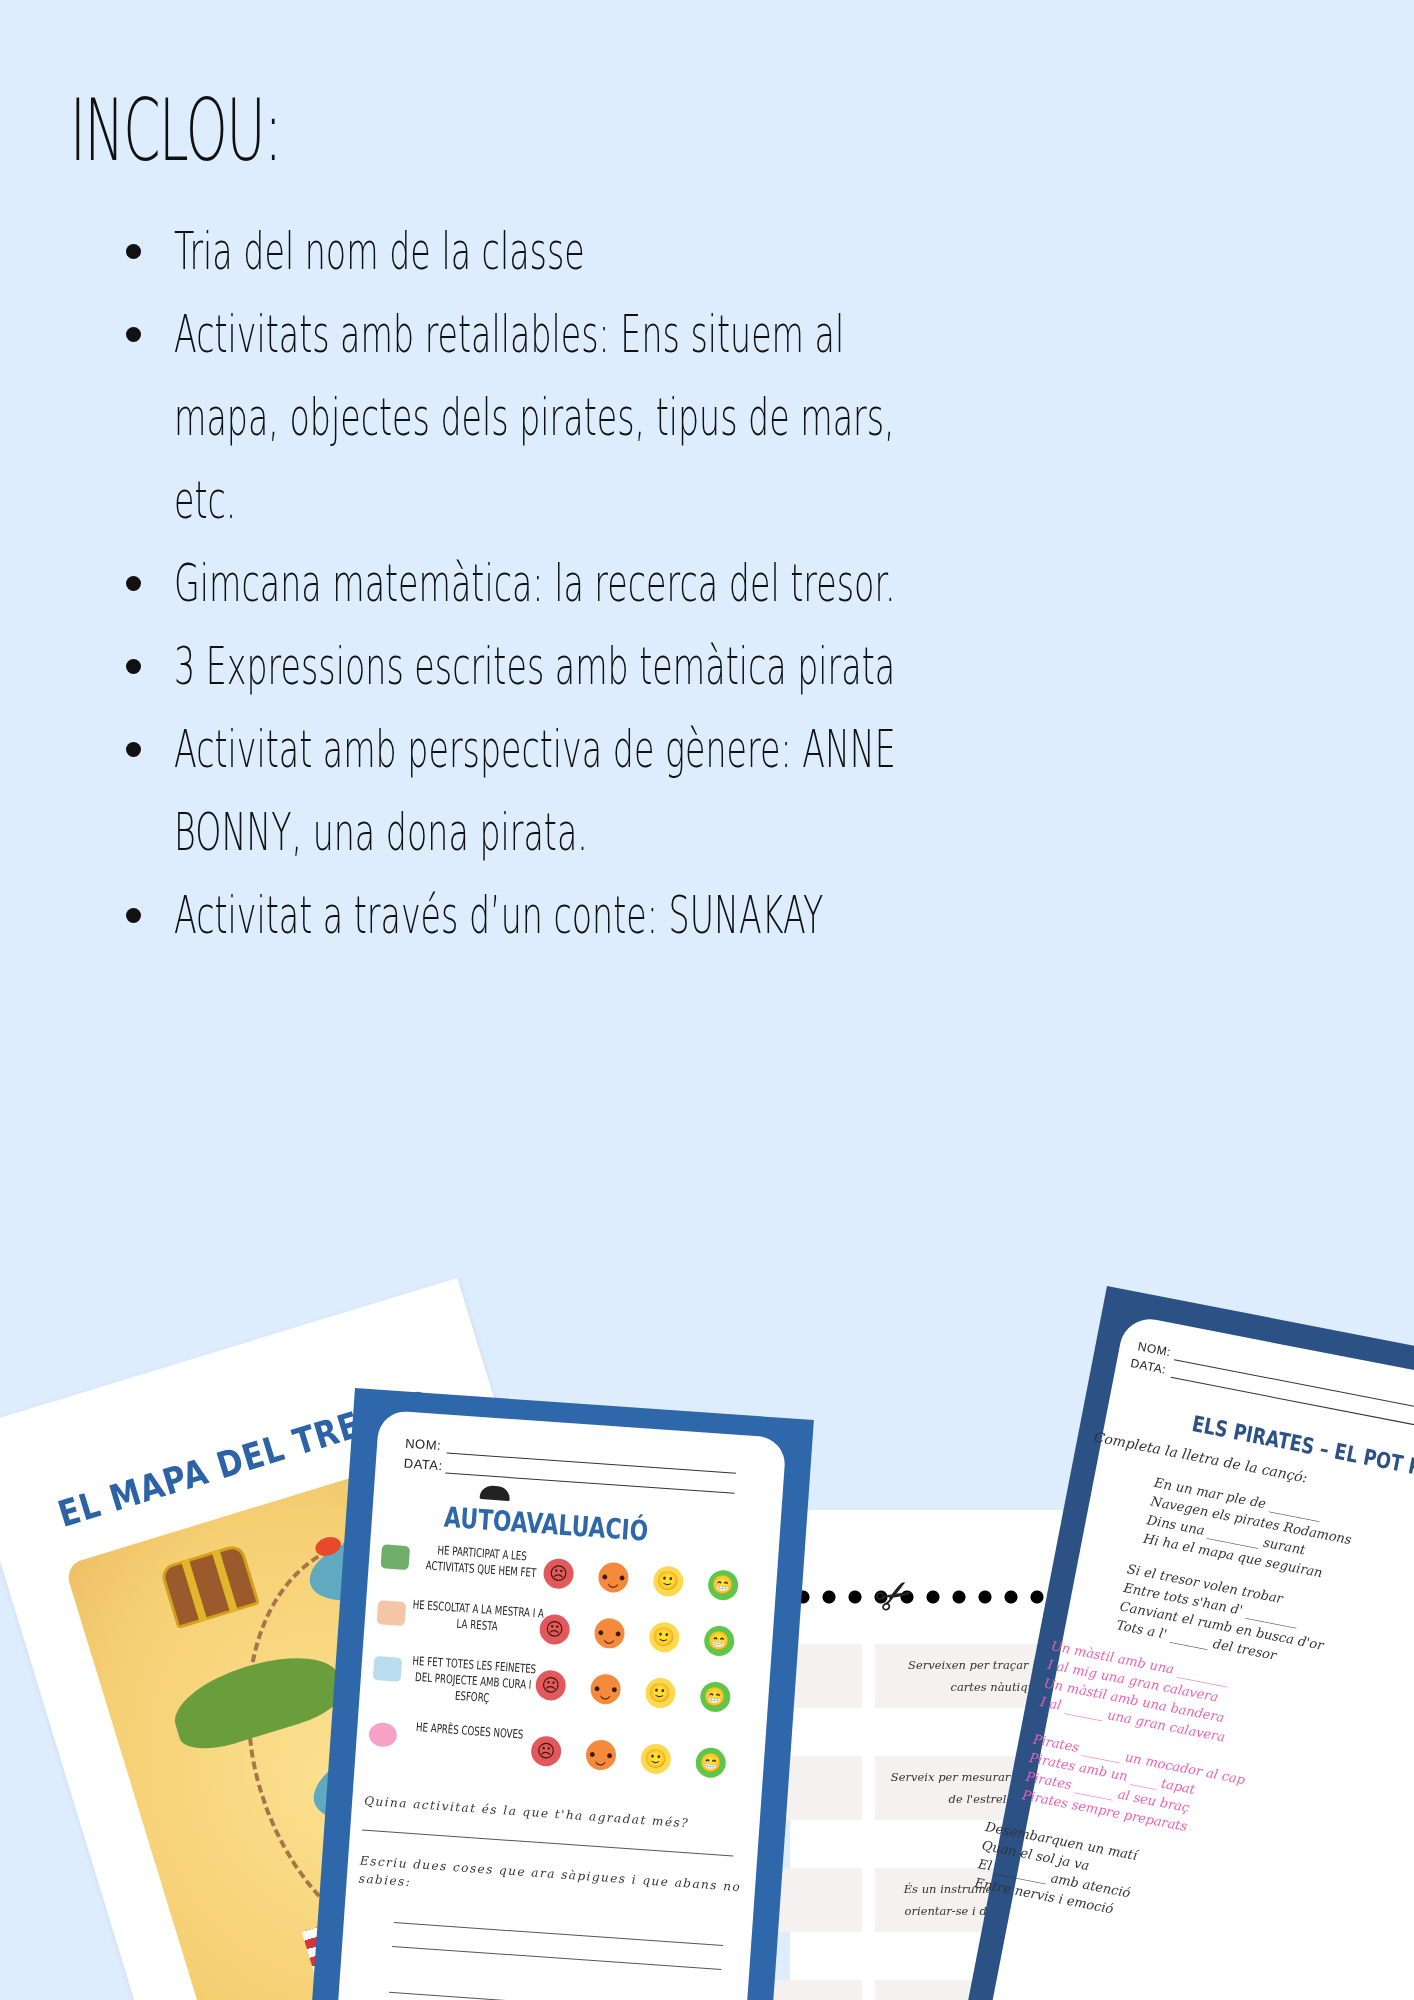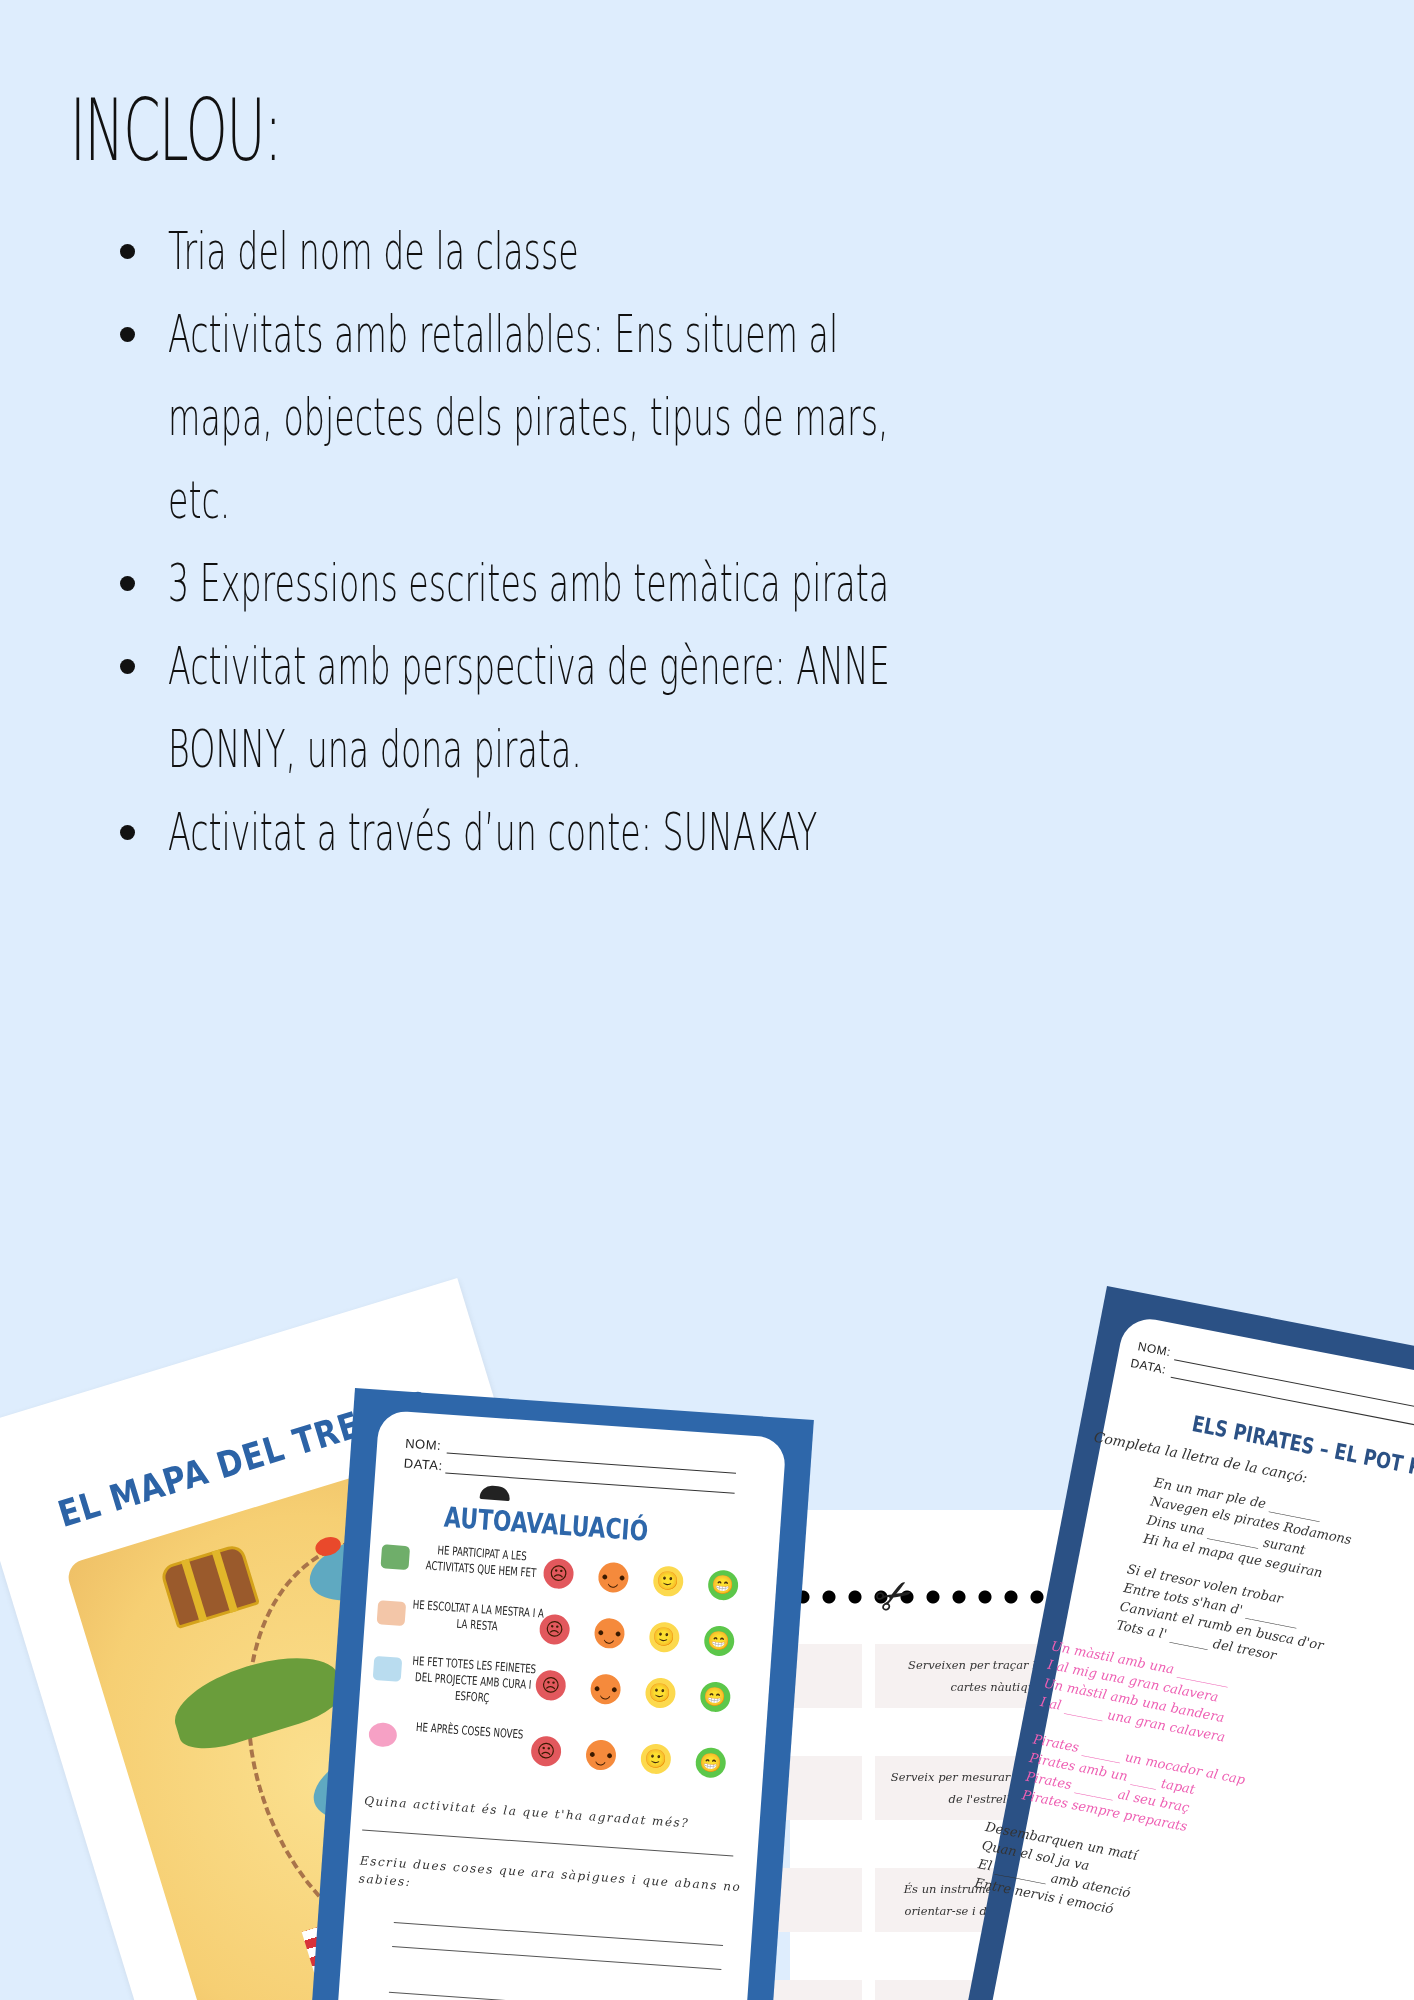--- a/index.html
+++ b/index.html
@@ -1,19 +1,19 @@
 <!DOCTYPE html>
 <html><head>
   <meta charset="utf-8">
   <style>
     html, body { margin:0; padding:0; }
     body { width:1414px; height:2000px; background:#deedfd; position:relative; overflow:hidden; font-family:"Liberation Sans", sans-serif; color:#111; }
 
     .heading { position:absolute; left:70px; top:80px; font-family:"DejaVu Sans", sans-serif; font-weight:200; font-size:86px; letter-spacing:-2px; transform:scaleX(0.62); transform-origin:left top; color:#111; }
-    .list { position:absolute; left:116px; top:210px; margin:0; padding:0; list-style:none; width:1000px; }
+    .list { position:absolute; left:122px; top:210px; margin:0; padding:0; list-style:none; width:1000px; }
     .list li { position:relative; padding-left:52px; font-family:"DejaVu Sans", sans-serif; font-weight:200; font-size:52px; line-height:83px; color:#111; }
     .list li .txt { display:inline-block; transform:scaleX(0.64); transform-origin:left center; white-space:nowrap; }
     .list li .bullet { position:absolute; left:4px; top:34px; width:15px; height:15px; background:#111; border-radius:50%; }
     .list li .line { display:block; }
 
     
     .page-map { position:absolute; left:-40px; top:1430px; width:520px; height:760px; background:#fff; transform:rotate(-17deg); transform-origin:left top; box-shadow:0 2px 6px rgba(0,0,0,0.08); overflow:hidden; }
     .map-title { position:absolute; left:70px; top:90px; font-family:"DejaVu Sans", sans-serif; font-weight:bold; font-size:36px; color:#2c63a6; letter-spacing:1px; transform:scaleX(0.85); transform-origin:left top; white-space:nowrap; }
     .parchment { position:absolute; left:60px; top:160px; width:470px; height:620px; background:radial-gradient(ellipse at 40% 45%, #fbe08f 0%, #f6cf73 55%, #e5ac55 100%); border-radius:18px 8px 14px 10px; }
     .map-el { position:absolute; }
@@ -73,20 +73,21 @@
     .pa-wline { position:absolute; height:1px; background:#555; }
   </style>
 </head>
 <body>
 
 <div class="heading">INCLOU:</div>
 
 <ul class="list" id="feature-list">
   <li><span class="bullet"></span><span class="txt"><span class="line">Tria del nom de la classe</span></span></li>
   <li><span class="bullet"></span><span class="txt"><span class="line">Activitats amb retallables: Ens situem al</span><span class="line">mapa, objectes dels pirates, tipus de mars,</span><span class="line">etc.</span></span></li>
+  <li><span class="bullet"></span><span class="txt"><span class="line">Gimcana matemàtica: la recerca del tresor.</span></span></li>
   <li><span class="bullet"></span><span class="txt"><span class="line">3 Expressions escrites amb temàtica pirata</span></span></li>
   <li><span class="bullet"></span><span class="txt"><span class="line">Activitat amb perspectiva de gènere: ANNE</span><span class="line">BONNY, una dona pirata.</span></span></li>
   <li><span class="bullet"></span><span class="txt"><span class="line">Activitat a través d’un conte: SUNAKAY</span></span></li>
 </ul>
 
 <div class="page-map">
   <div class="map-title">EL MAPA DEL TRESOR</div>
   <div class="parchment">
     <div class="map-el dash" style="left:120px;top:60px;width:300px;height:420px;"></div>
     <div class="map-el chest"></div>

